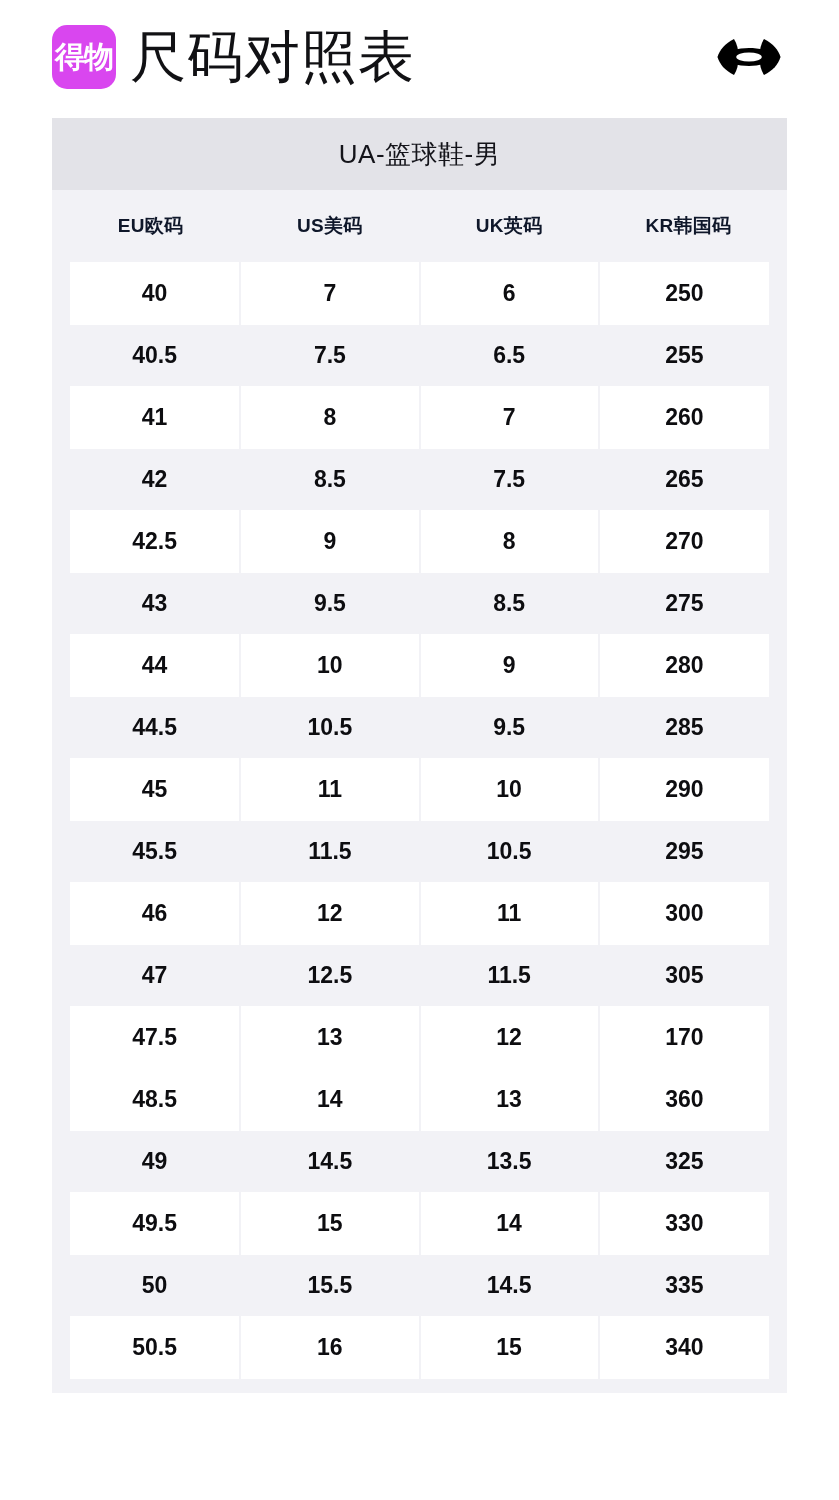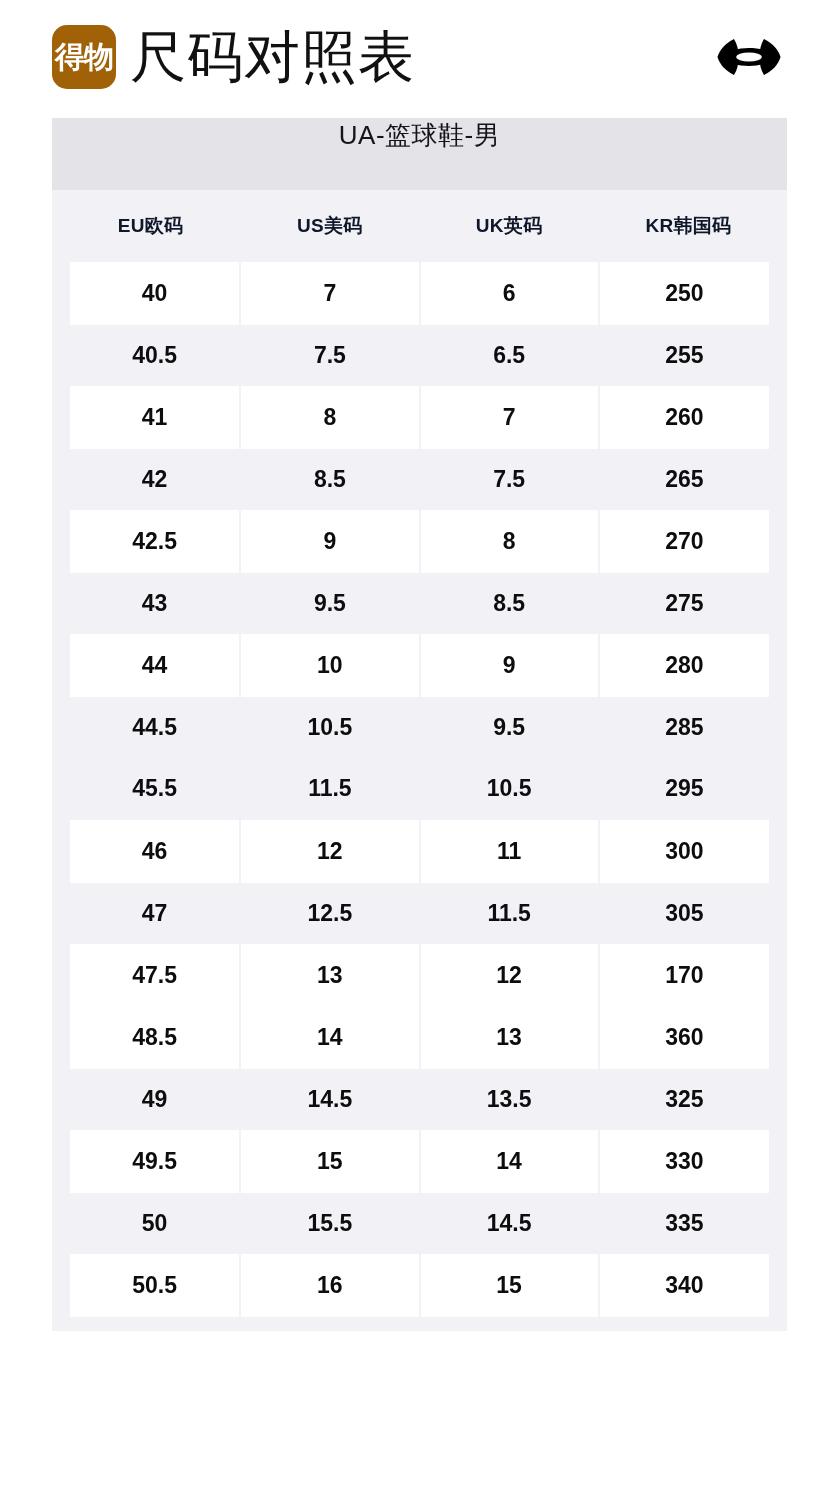--- a/index.html
+++ b/index.html
@@ -34,21 +34,21 @@
   .brand-group {
     display: flex;
     align-items: center;
     gap: 14px;
   }
 
   .brand-badge {
     width: 64px;
     height: 64px;
     border-radius: 15px;
-    background: #a16207;
+    background: #d946ef;
     display: flex;
     align-items: center;
     justify-content: center;
     flex: 0 0 auto;
   }
 
   .brand-badge-text {
     color: #ffffff;
     font-size: 30px;
     line-height: 1;
@@ -82,20 +82,21 @@
     top: 118px;
     width: 735px;
     background: #f2f2f6;
     padding-bottom: 14px;
   }
 
   .card-title-bar {
     height: 72px;
     background: #e3e3e8;
     display: flex;
+    align-items: center;
     justify-content: center;
   }
 
   .card-title {
     font-size: 26px;
     font-weight: 400;
     color: #14141a;
     letter-spacing: 0.5px;
   }
 
@@ -230,20 +231,26 @@
             <td>10</td>
             <td>9</td>
             <td>280</td>
           </tr>
           <tr>
             <td>44.5</td>
             <td>10.5</td>
             <td>9.5</td>
             <td>285</td>
           </tr>
+          <tr class="row-light">
+            <td>45</td>
+            <td>11</td>
+            <td>10</td>
+            <td>290</td>
+          </tr>
           <tr>
             <td>45.5</td>
             <td>11.5</td>
             <td>10.5</td>
             <td>295</td>
           </tr>
           <tr class="row-light">
             <td>46</td>
             <td>12</td>
             <td>11</td>

